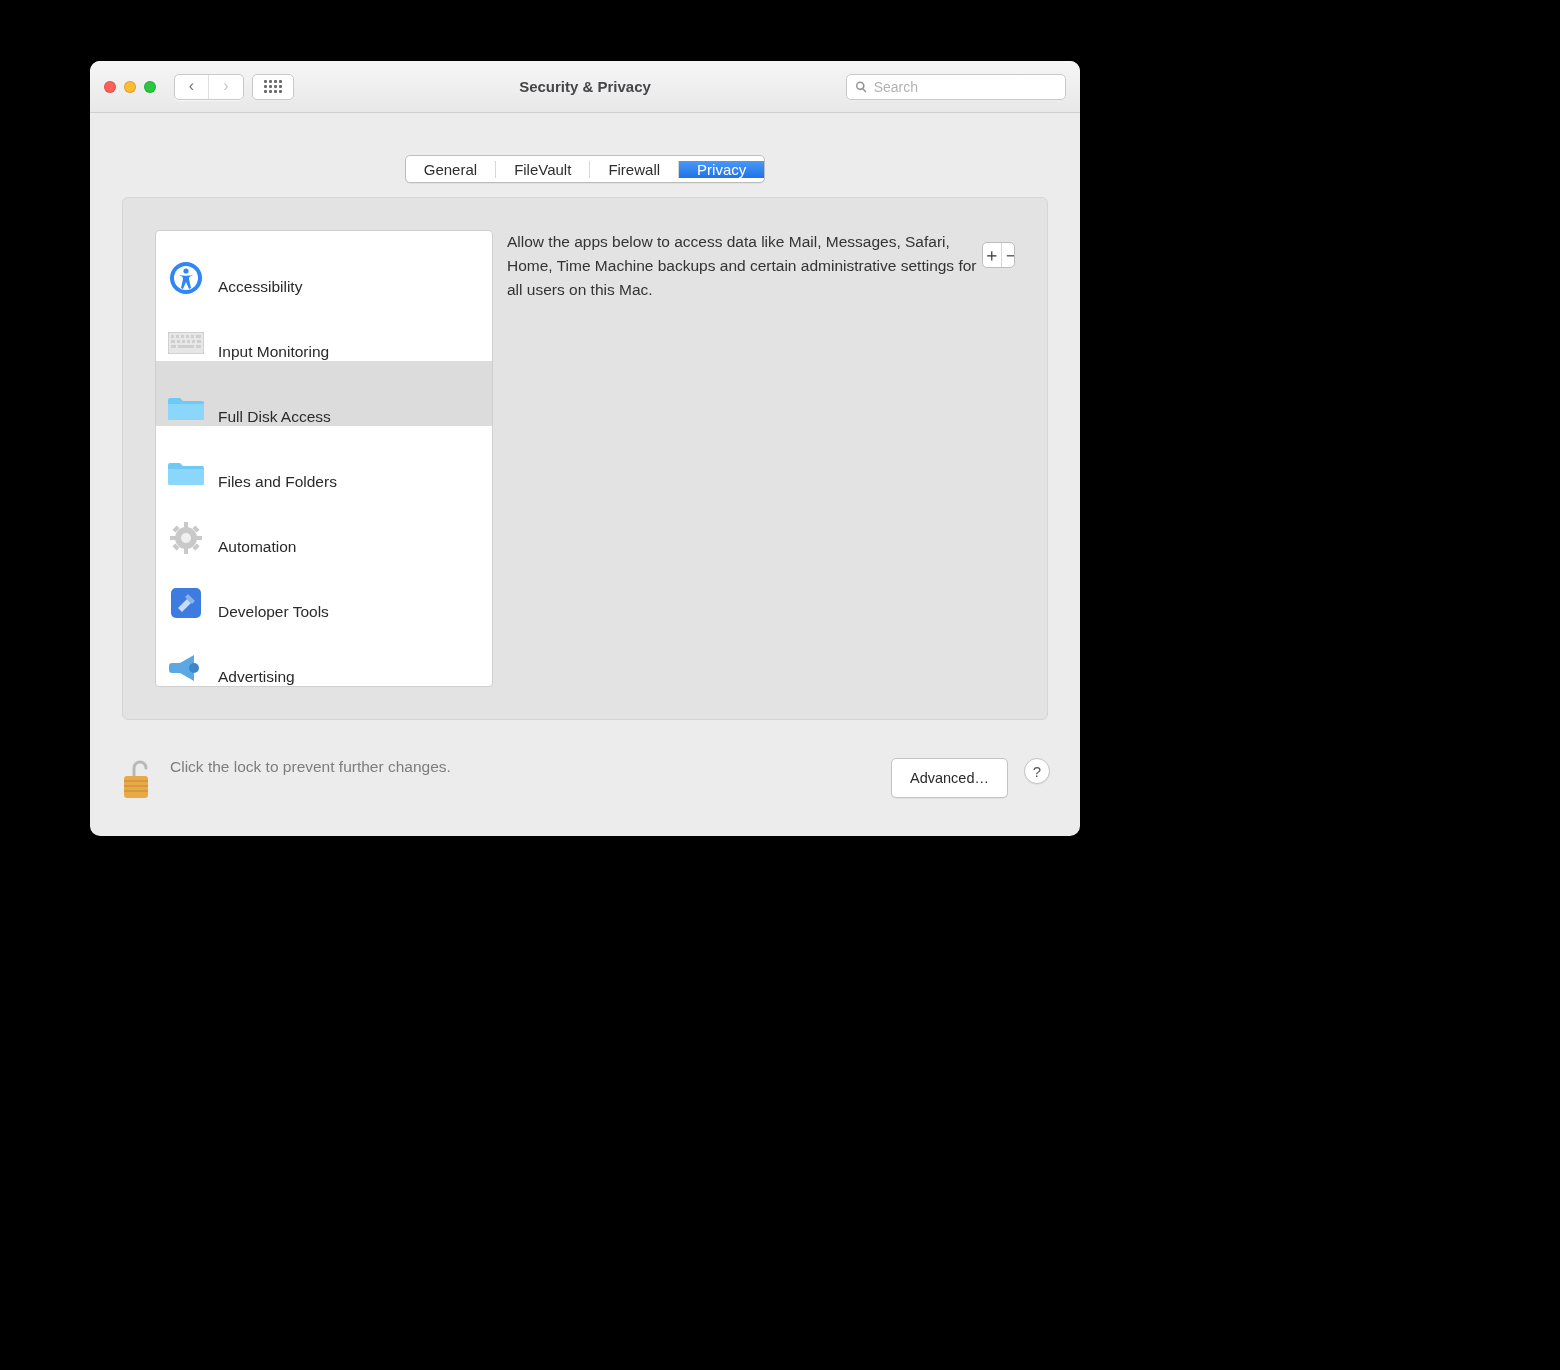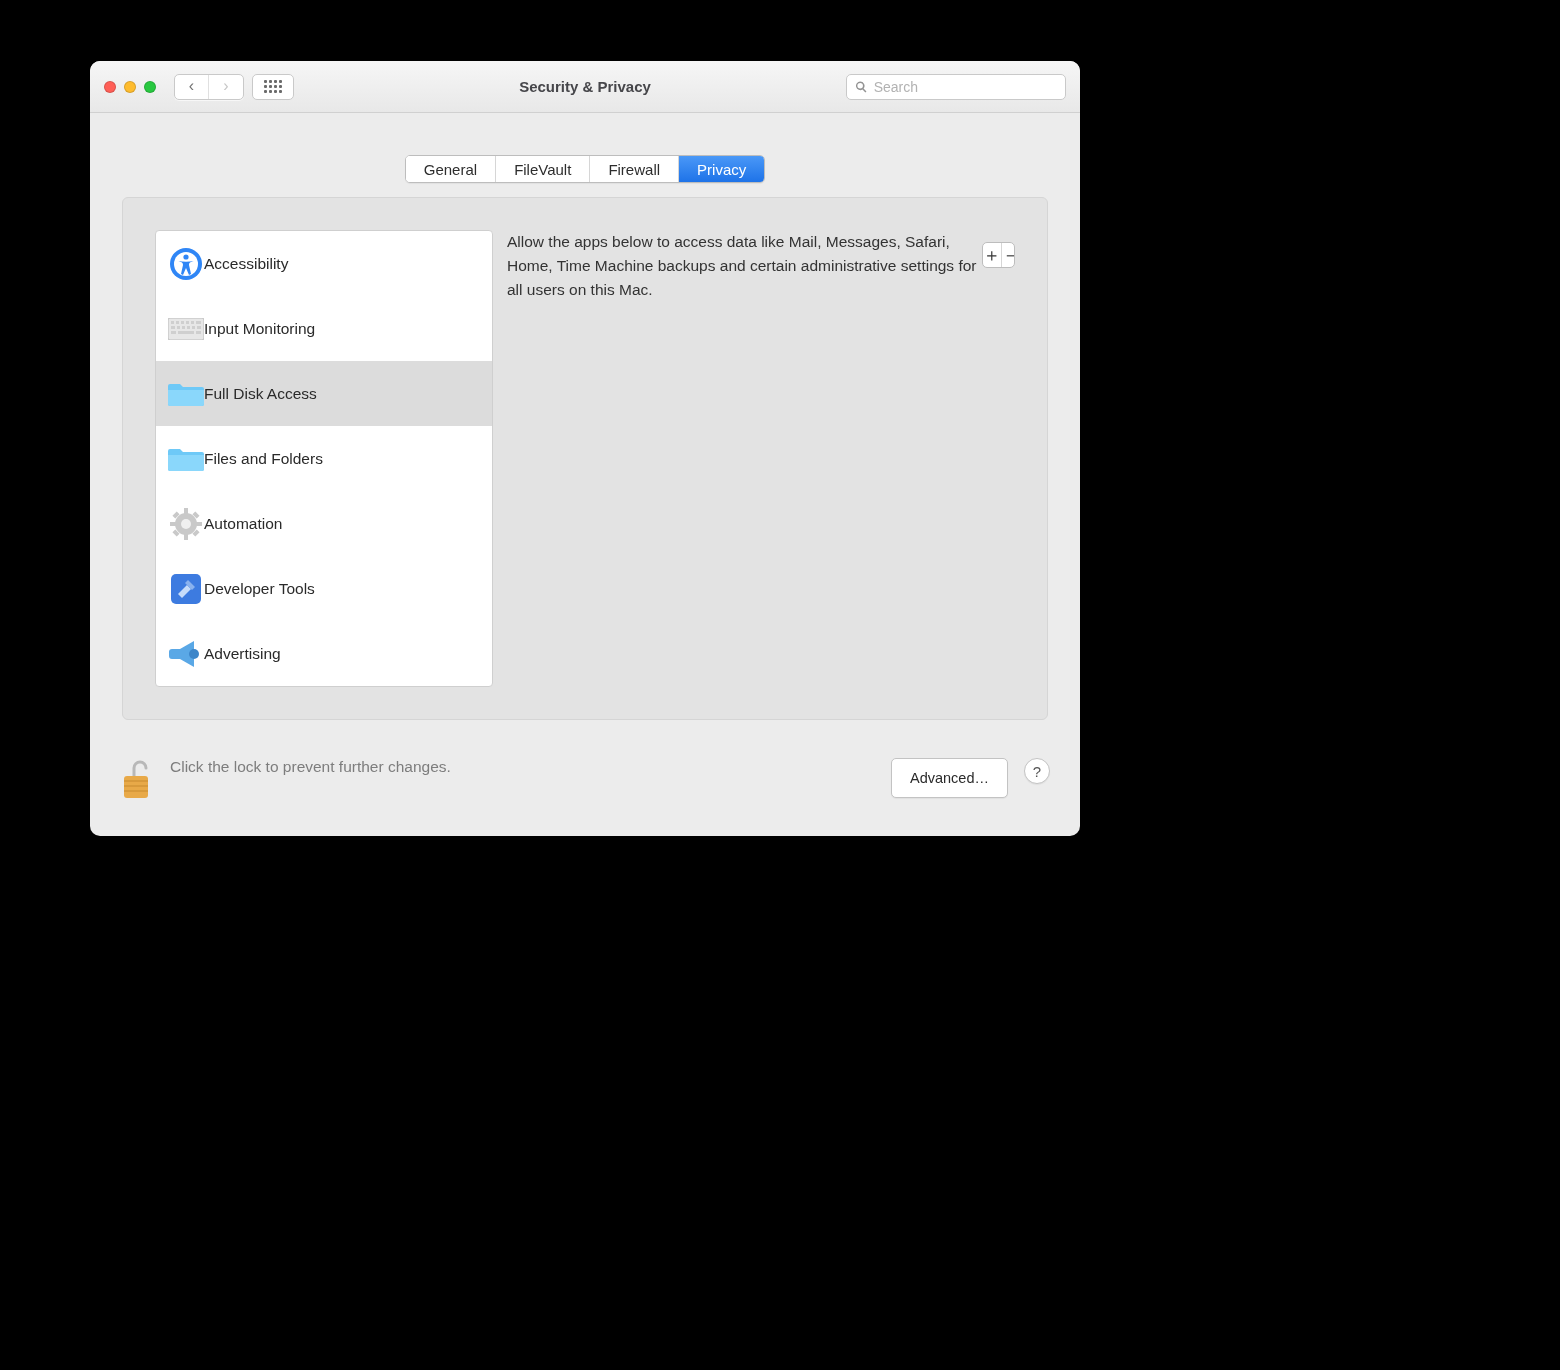--- a/index.html
+++ b/index.html
@@ -109,20 +109,21 @@
     justify-content: center;
   }
   .tabrow {
     display: flex;
     border: 1px solid #bdbdbd;
     border-radius: 5px;
     overflow: hidden;
     background: #fff;
     height: 28px;
     box-shadow: 0 1px 1px rgba(0,0,0,0.05);
+    align-items: center;
   }
   .tab {
     padding: 0 18px;
     display: flex;
     align-items: center;
     font-size: 15px;
     color: #2d2d2d;
     border-right: 1px solid #d6d6d6;
     background: #fff;
     white-space: nowrap;
@@ -147,21 +148,22 @@
   .sidebar-list {
     width: 338px;
     background: #fff;
     border: 1px solid #cfcfcf;
     border-radius: 4px;
     overflow: hidden;
     flex-shrink: 0;
   }
   .cat-item {
     display: flex;
-    align-items: center;
+    align-items: flex-end;
+    gap: 14px;
     padding: 0 12px;
     height: 65px;
     font-size: 15.5px;
     color: #2a2a2a;
   }
   .cat-item.selected { background: #dcdcdc; }
   .cat-icon { width: 36px; height: 36px; display: flex; align-items: center; justify-content: center; flex-shrink: 0; }
 
   .right-panel { flex: 1; display: flex; }
   .desc {

